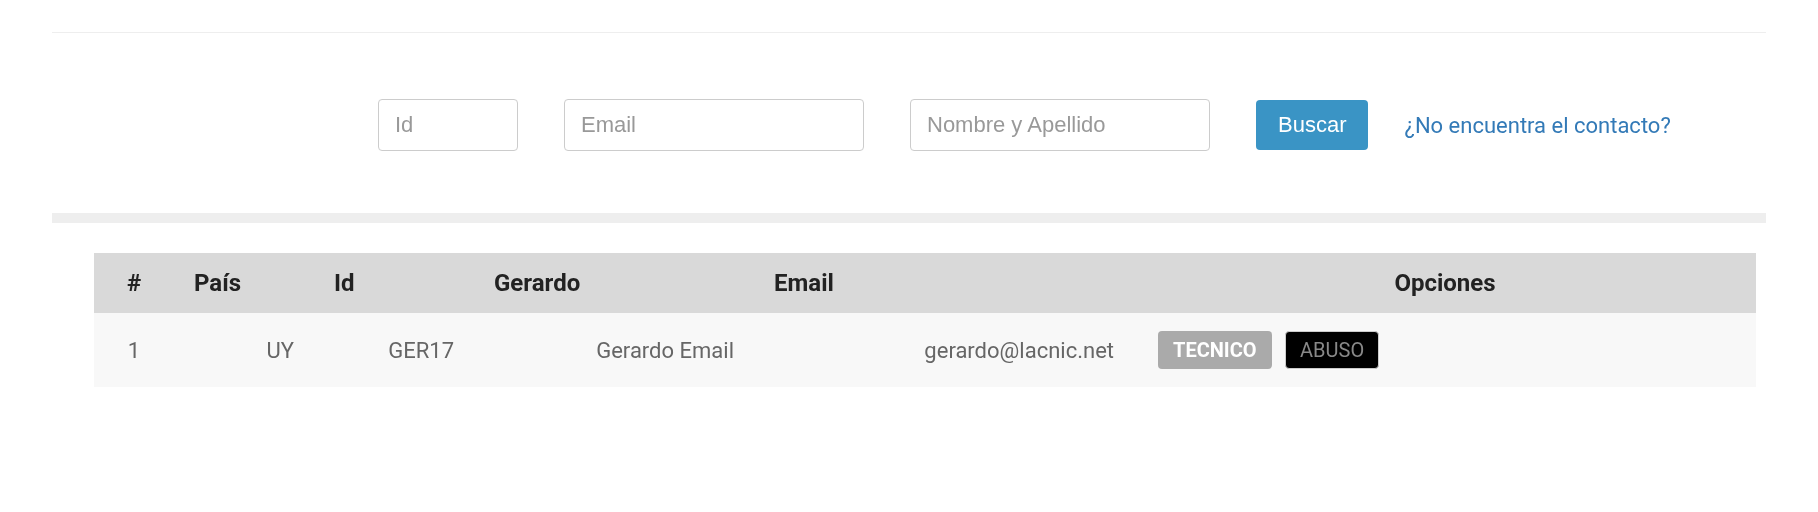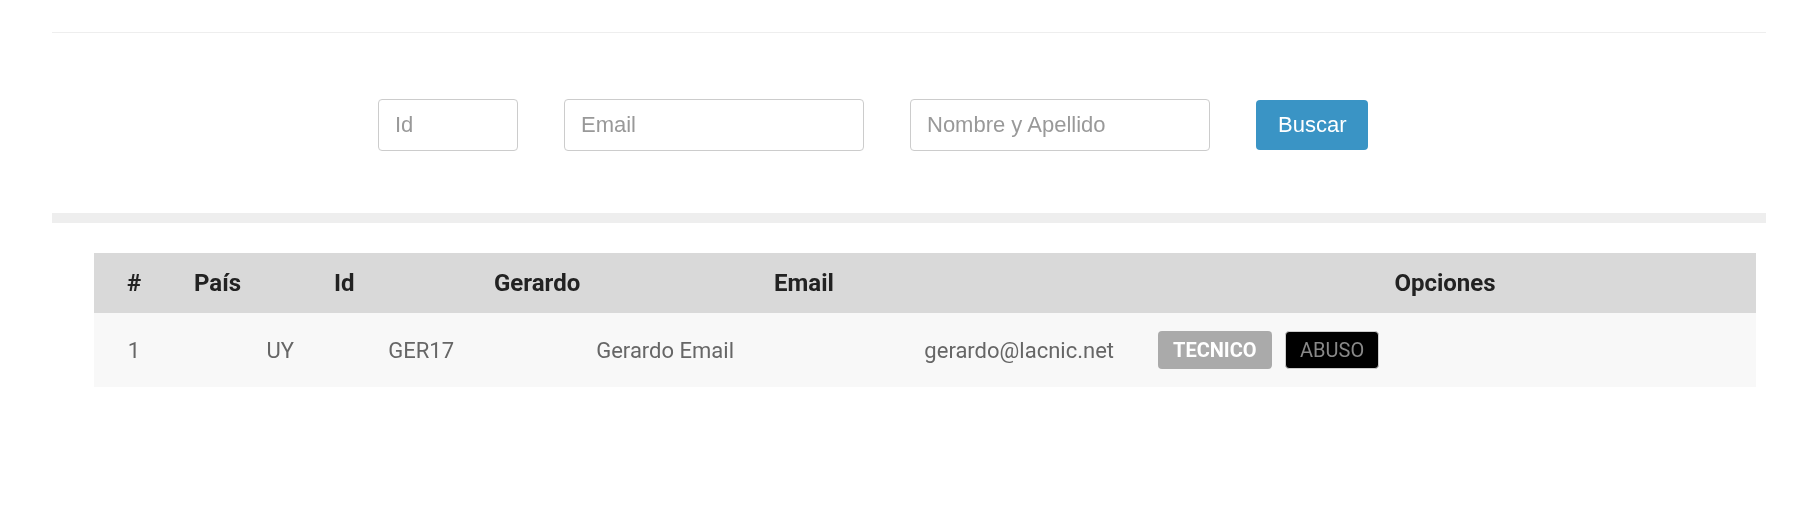--- a/index.html
+++ b/index.html
@@ -129,20 +129,21 @@
 </head>
 <body>
 
 <div class="top-divider"></div>
 
 <div class="search-row">
   <input type="text" class="input-id" placeholder="Id" style="">
   <input type="text" class="input-email" placeholder="Email" style="">
   <input type="text" class="input-name" placeholder="Nombre y Apellido" style="">
   <button class="btn-search">Buscar</button>
+  <a href="#" class="help-link">¿No encuentra el contacto?</a>
 </div>
 
 <div class="thick-divider"></div>
 
 <div class="table-wrap">
   <table>
     <thead>
       <tr>
         <th class="col-num center">#</th>
         <th class="col-country">País</th>

